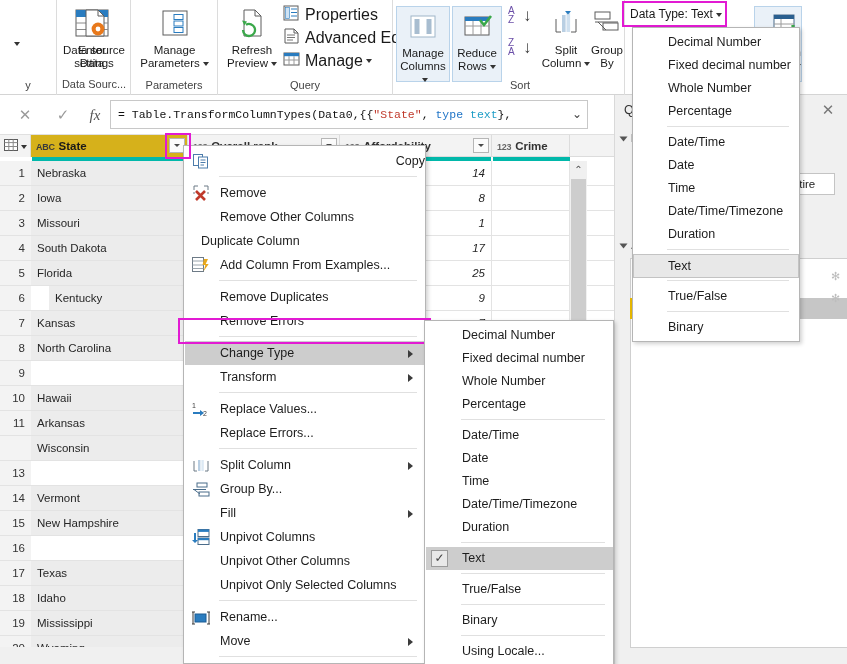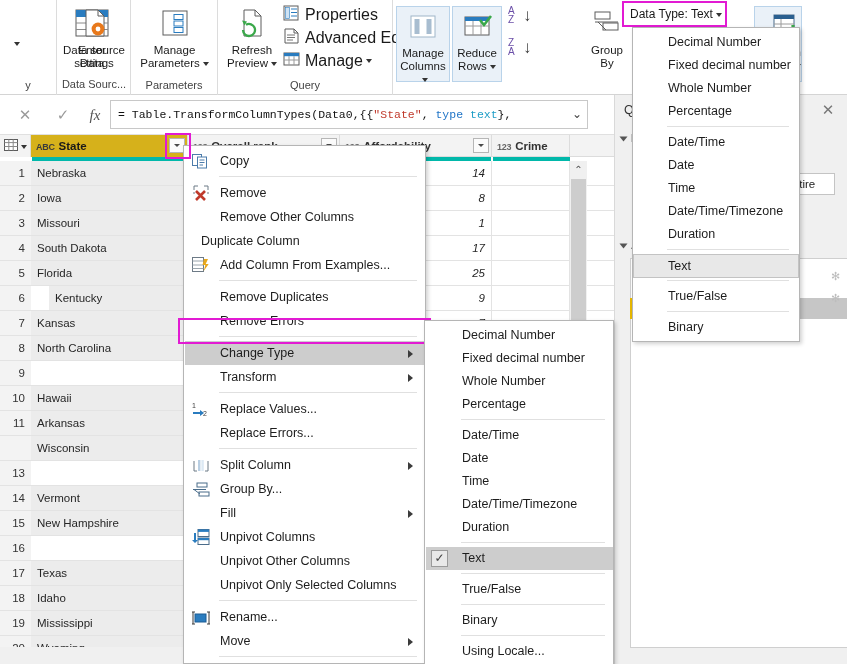--- a/index.html
+++ b/index.html
@@ -326,30 +326,46 @@
         <line x1="5" y1="15" x2="29" y2="15" stroke="#9a9a9a"></line>
         <line x1="13" y1="10" x2="13" y2="24" stroke="#9a9a9a"></line>
         <line x1="21" y1="10" x2="21" y2="24" stroke="#9a9a9a"></line>
         <path d="M20 9 l4 5 l7 -9" fill="none" stroke="#3aa84a" stroke-width="2.6"></path>
       </svg>
     </span>
     <span>Reduce</span><br>
     <span>Rows</span><span class="caret"></span>
   </div>
 
+  <div class="rgroup" style="left:503px;width:122px;">
+    <div class="rgroup-label" style="text-align:left;padding-left:7px;">Sort</div>
+  </div>
 
   <div style="position:absolute;left:507px;top:6px;width:28px;height:32px;">
     <span style="font-size:10px;color:#6b4fa8;line-height:9px;display:block;padding-left:1px;">A<br>Z</span>
     <span style="position:absolute;left:16px;top:1px;font-size:17px;color:#3a3a3a;line-height:17px;">↓</span>
   </div>
   <div style="position:absolute;left:507px;top:38px;width:28px;height:32px;">
     <span style="font-size:10px;color:#6b4fa8;line-height:9px;display:block;padding-left:1px;">Z<br>A</span>
     <span style="position:absolute;left:16px;top:1px;font-size:17px;color:#3a3a3a;line-height:17px;">↓</span>
   </div>
 
+  <div class="bigbtn" style="left:540px;top:8px;width:52px;">
+    <span class="ic">
+      <svg width="34" height="30" viewBox="0 0 34 30">
+        <path d="M7 11 v13 h5" fill="none" stroke="#5c5c5c"></path>
+        <path d="M27 11 v13 h-5" fill="none" stroke="#5c5c5c"></path>
+        <rect x="13" y="7" width="3.6" height="17" fill="#b9cfe3"></rect>
+        <rect x="17.5" y="4" width="3.6" height="20" fill="#cfe0ef"></rect>
+        <path d="M17 2 l3.5 3 l-3.5 3 z" fill="#2a7cbf" transform="rotate(90 19 5)"></path>
+      </svg>
+    </span>
+    <span>Split</span><br>
+    <span>Column</span><span class="caret"></span>
+  </div>
 
   <div class="bigbtn" style="left:586px;top:8px;width:42px;">
     <span class="ic">
       <svg width="34" height="30" viewBox="0 0 34 30">
         <rect x="5" y="4" width="15" height="7" fill="#fff" stroke="#5c5c5c"></rect>
         <rect x="13" y="15" width="15" height="7" fill="#fff" stroke="#5c5c5c"></rect>
         <line x1="5" y1="14" x2="28" y2="14" stroke="#5c5c5c"></line>
         <line x1="8" y1="14" x2="16" y2="22" stroke="#5c5c5c"></line>
       </svg>
     </span>
@@ -604,21 +620,21 @@
       <span class="xmark">✕</span><span>Changed Type</span>
     </div>
   </div>
   <div class="step-gear" style="position:absolute;left:213px;top:174px;">✻</div>
   <div class="step-gear" style="position:absolute;left:213px;top:196px;">✻</div>
 </div>
 
 <div id="ctxmenu">
   <div class="gutter"></div>
   <div id="ctxitems">
-      <div class="mi" style="top: 3px;"><span class="mic"><svg width="17" height="15" viewBox="0 0 17 15">
+      <div class="mi" style="top: 3px; text-align: right;"><span class="mic"><svg width="17" height="15" viewBox="0 0 17 15">
             <rect x="0.5" y="0.5" width="9" height="11" fill="#fff" stroke="#4c7cab"></rect>
             <rect x="5.5" y="3" width="9" height="11" fill="#fff" stroke="#4c7cab"></rect>
             <line x1="7.5" y1="6" x2="12.5" y2="6" stroke="#4c7cab"></line>
             <line x1="7.5" y1="8.5" x2="12.5" y2="8.5" stroke="#4c7cab"></line>
             <line x1="7.5" y1="11" x2="11" y2="11" stroke="#4c7cab"></line>
           </svg></span><span>Copy</span></div>
       <div class="msep" style="top: 30px;"></div>
       <div class="mi" style="top: 35px;"><span class="mic"><svg width="18" height="17" viewBox="0 0 18 17">
             <path d="M2 1 h4 M2 1 v4 M16 1 h-4 M16 1 v4 M2 9 v-2 M16 9 v-2" stroke="#6d7a86" fill="none"></path>
             <path d="M4 6 l9 9 M13 6 l-9 9" stroke="#c0392b" stroke-width="2.6"></path>

